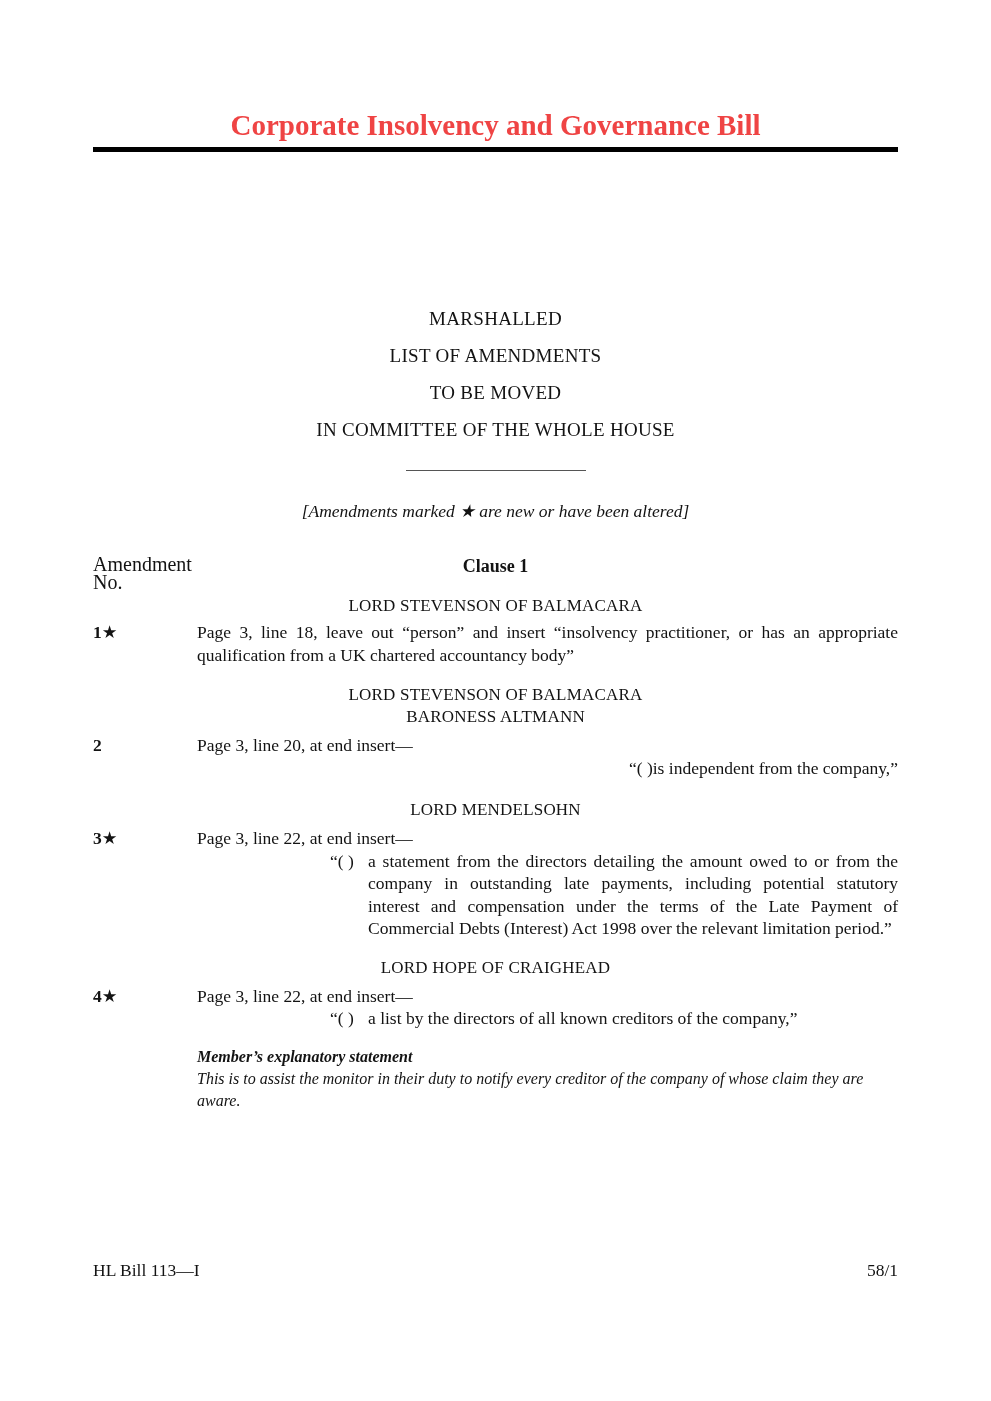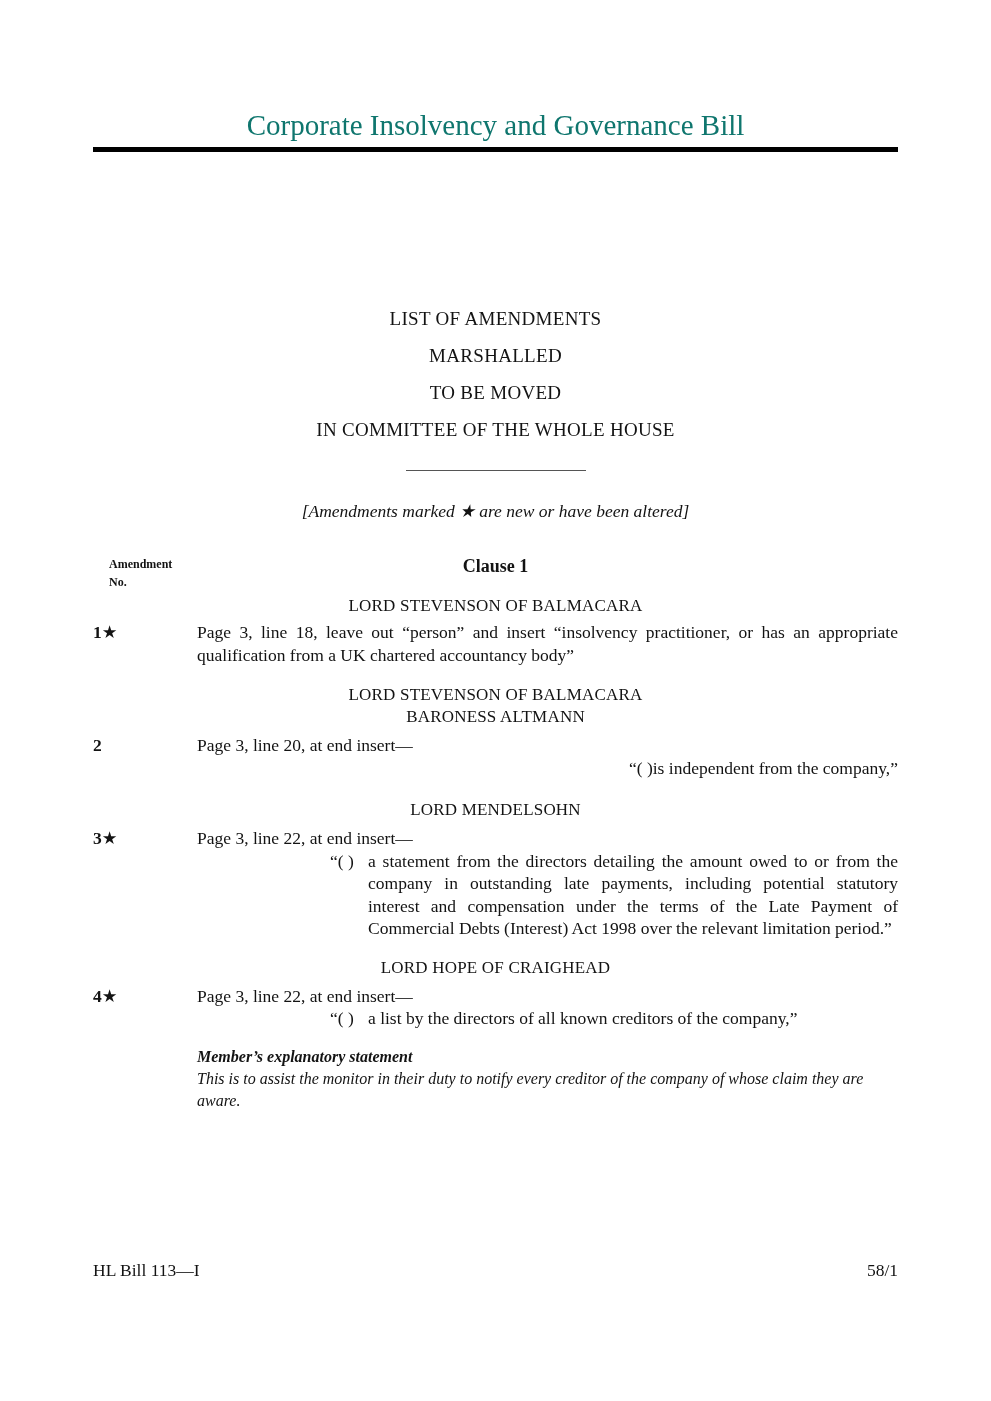--- a/index.html
+++ b/index.html
@@ -13,23 +13,23 @@
     color: #131313;
     font-family: "Liberation Serif", "DejaVu Serif", serif;
     overflow: hidden;
   }
   .content { margin: 0 93px; width: 805px; }
 
   .bill-title {
     padding-top: 106px;
     text-align: center;
     font-size: 29px;
-    font-weight: normal;
+    font-weight: bold;
     line-height: 38px;
-    color: #0f766e;
+    color: #ef4444;
   }
   .title-rule {
     margin: 3px auto 0;
     width: 805px;
     height: 2px;
     border-top: 2px solid #000;
     border-bottom: 3px solid #000;
   }
 
   .heading-block { margin-top: 148px; }
@@ -55,23 +55,23 @@
     line-height: 24px;
   }
 
   .amendment-header-row {
     position: relative;
     margin-top: 32px;
     height: 40px;
   }
   .amendment-no-label {
     position: absolute;
-    left: 16px; top: 0;
-    font-weight: bold;
-    font-size: 12px;
+    left: 0; top: 0;
+    font-weight: normal;
+    font-size: 20px;
     line-height: 18px;
   }
   .clause-heading {
     text-align: center;
     font-weight: bold;
     font-size: 18px;
     line-height: 22px;
   }
 
   .sponsor-line {
@@ -129,22 +129,22 @@
 </style>
 </head>
 <body>
 
 <div class="page">
 
   <div class="bill-title">Corporate Insolvency and Governance Bill</div>
   <div class="title-rule"></div>
 
   <div class="heading-block">
+    <div class="heading-line">MARSHALLED</div>
     <div class="heading-line">LIST OF AMENDMENTS</div>
-    <div class="heading-line">MARSHALLED</div>
     <div class="heading-line">TO BE MOVED</div>
     <div class="heading-line">IN COMMITTEE OF THE WHOLE HOUSE</div>
   </div>
 
   <div class="divider-rule"></div>
 
   <div class="star-note">[Amendments marked ★ are new or have been altered]</div>
 
   <div class="content">
 

